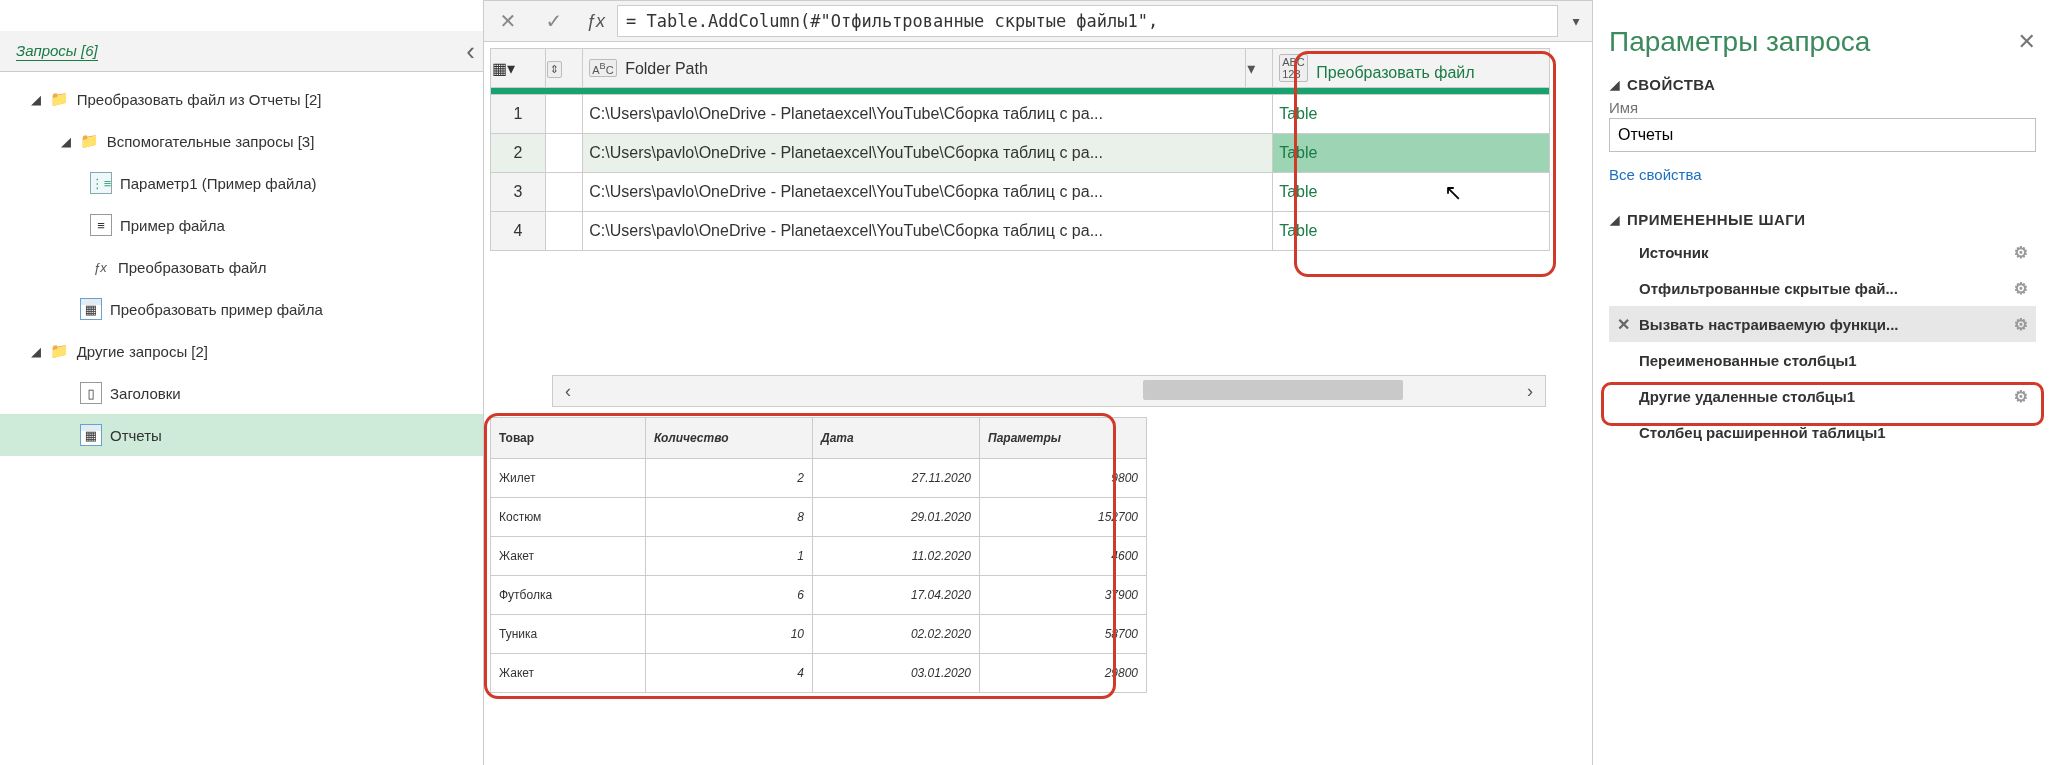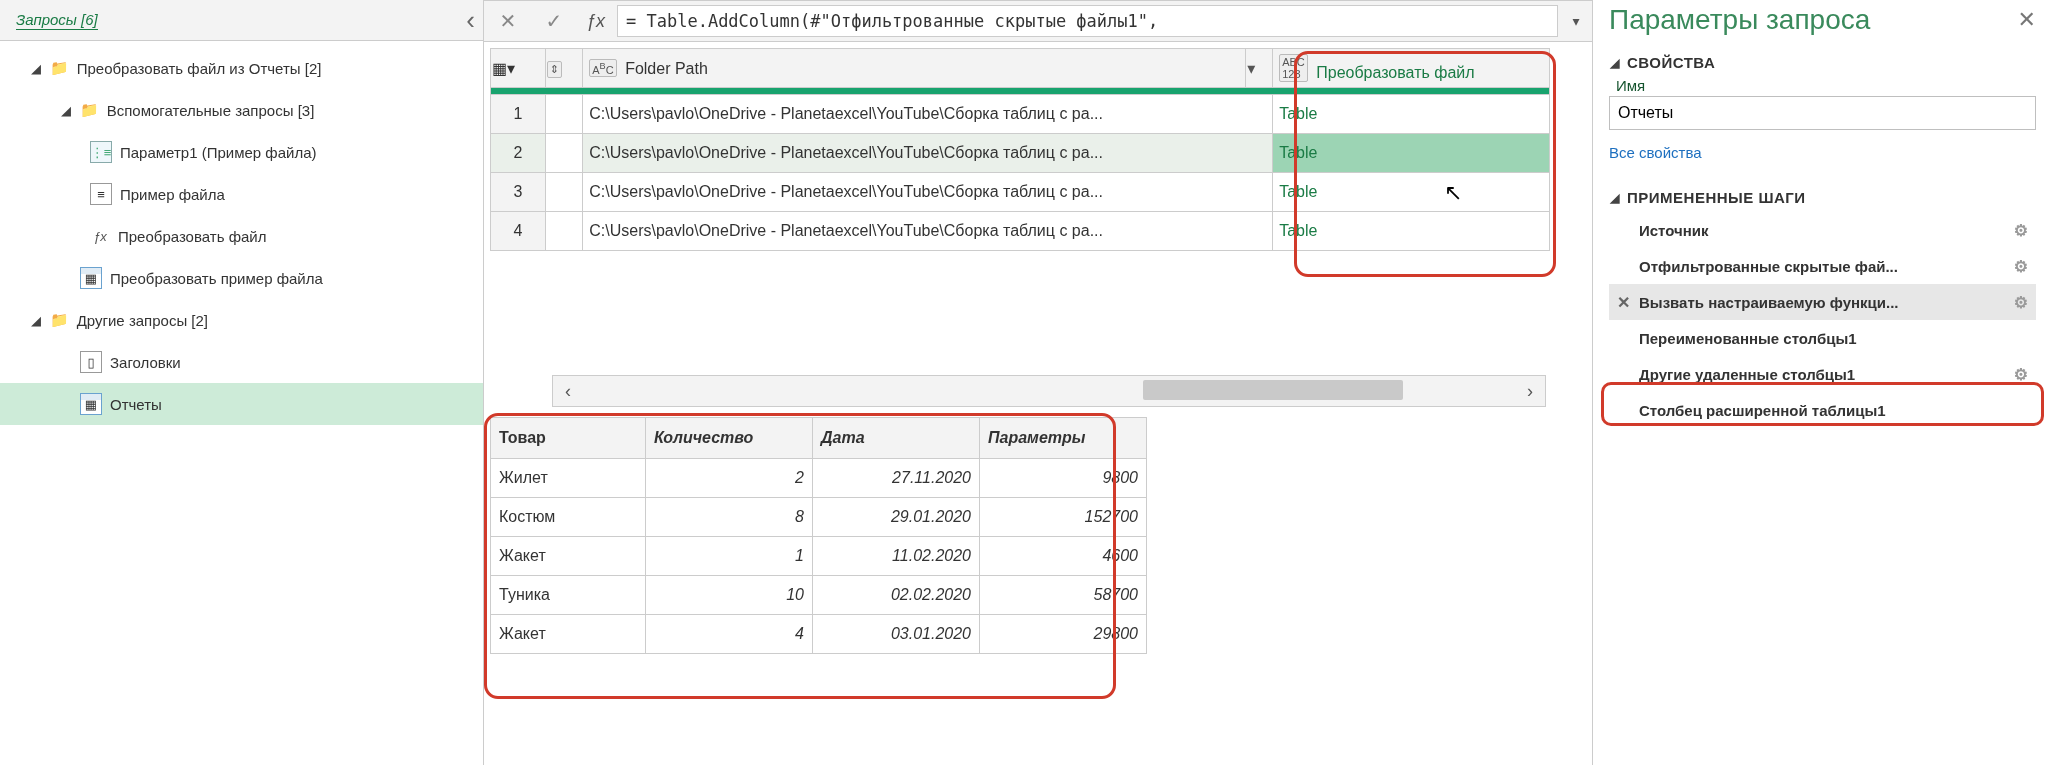--- a/index.html
+++ b/index.html
@@ -20,20 +20,21 @@
     box-sizing: border-box;
   }
   .left-header {
     display: flex;
     justify-content: space-between;
     align-items: center;
     height: 40px;
     padding: 0 8px 0 16px;
     background: #f3f3f3;
     border-bottom: 1px solid #ccc;
+    margin-top: 31px;
   }
   .left-header .title {
     color: #1a7b45;
     font-style: italic;
     border-bottom: 1px solid #1a7b45;
     padding-bottom: 1px;
   }
   .left-header .collapse { color: #666; font-size: 22px; }
   .tree { padding-top: 6px; }
   .tree-row {
@@ -108,50 +109,50 @@
     display: flex; align-items: center; margin: 124px 6px 0 68px; height: 30px;
     border: 1px solid #ccc; background: #f3f3f3; width: 992px;
   }
   .hscroll .arrow { width: 30px; text-align: center; color:#555; font-size: 18px;}
   .hscroll .track { flex:1; position: relative; height:100%; }
   .hscroll .thumb { position:absolute; height: 20px; top:4px; left:560px; width:260px; background:#c9c9c9; border-radius:2px;}
 
   .preview-wrap { position: relative; margin-top: 10px; }
   .preview-table { border-collapse: collapse; margin-left: 6px; }
   .preview-table th, .preview-table td {
-    border: 1px solid #ccc;  font-size: 16px; padding: 4px 8px;
+    border: 1px solid #ccc;  font-size: 12px; padding: 4px 8px;
   }
   .preview-table th { background: #f3f3f3; font-weight: 600; text-align:left; height: 32px;}
   .preview-table td { height: 30px; }
   .pt-col-a { width: 138px;}
   .pt-col-b { width: 150px; text-align: right; font-style: italic;}
   .pt-col-c { width: 150px; text-align: right; font-style: italic;}
   .pt-col-d { width: 150px; text-align: right; font-style: italic;}
   .red-box2 {
     position: absolute; border: 3px solid #d13a2a; border-radius: 14px;
     left: 0px; top: -4px; width: 626px; height: 280px; pointer-events: none;
   }
 
   
   .right-pane {
     width: 460px; border-left: 1px solid #ccc; background: #fff;
-    padding: 4px 16px 0 16px; box-sizing: border-box; position: relative;
+    padding: 26px 16px 0 16px; box-sizing: border-box; position: relative;
   }
   .rp-title {
     color: #3a8a5c; font-size: 28px; font-weight: 300;
     display:flex; justify-content: space-between; align-items: center;
     margin-bottom: 18px;
   }
   .rp-close { color:#777; font-size:22px;}
   .rp-section-h {
     display: flex; align-items: center; gap:6px;
     font-weight: 600; letter-spacing: .5px; margin: 10px 0 6px 0;
   }
   .rp-section-h .caret { color:#444; font-size:12px;}
-  .rp-label { color:#14532d; margin: 6px 0 2px 7px;}
+  .rp-label { color:#737373; margin: 6px 0 2px 0;}
   .rp-input { width: 100%; height: 34px; border:1px solid #bfbfbf; padding: 0 8px; box-sizing: border-box; font-size:16px;}
   .rp-link { color:#1d6fbf; margin: 14px 0 18px 0; display:inline-block;}
   .steps { margin-top: 6px; font-weight: bold; }
   .step {
     display:flex; align-items:center; justify-content: space-between;
     height: 36px; padding: 0 8px 0 30px; position:relative;
     white-space: nowrap; overflow:hidden;
   }
   .step .gear { color:#9a9a9a; font-size:16px;}
   .step.selected { background:#e7e7e7; }
@@ -310,20 +311,26 @@
               <td class="pt-col-c">29.01.2020</td>
               <td class="pt-col-d">152700</td>
             </tr>
             <tr>
               <td class="pt-col-a">Жакет</td>
               <td class="pt-col-b">1</td>
               <td class="pt-col-c">11.02.2020</td>
               <td class="pt-col-d">4600</td>
             </tr>
             <tr>
+              <td class="pt-col-a">Футболка</td>
+              <td class="pt-col-b">6</td>
+              <td class="pt-col-c">17.04.2020</td>
+              <td class="pt-col-d">37900</td>
+            </tr>
+            <tr>
               <td class="pt-col-a">Туника</td>
               <td class="pt-col-b">10</td>
               <td class="pt-col-c">02.02.2020</td>
               <td class="pt-col-d">58700</td>
             </tr>
             <tr>
               <td class="pt-col-a">Жакет</td>
               <td class="pt-col-b">4</td>
               <td class="pt-col-c">03.01.2020</td>
               <td class="pt-col-d">29800</td>

